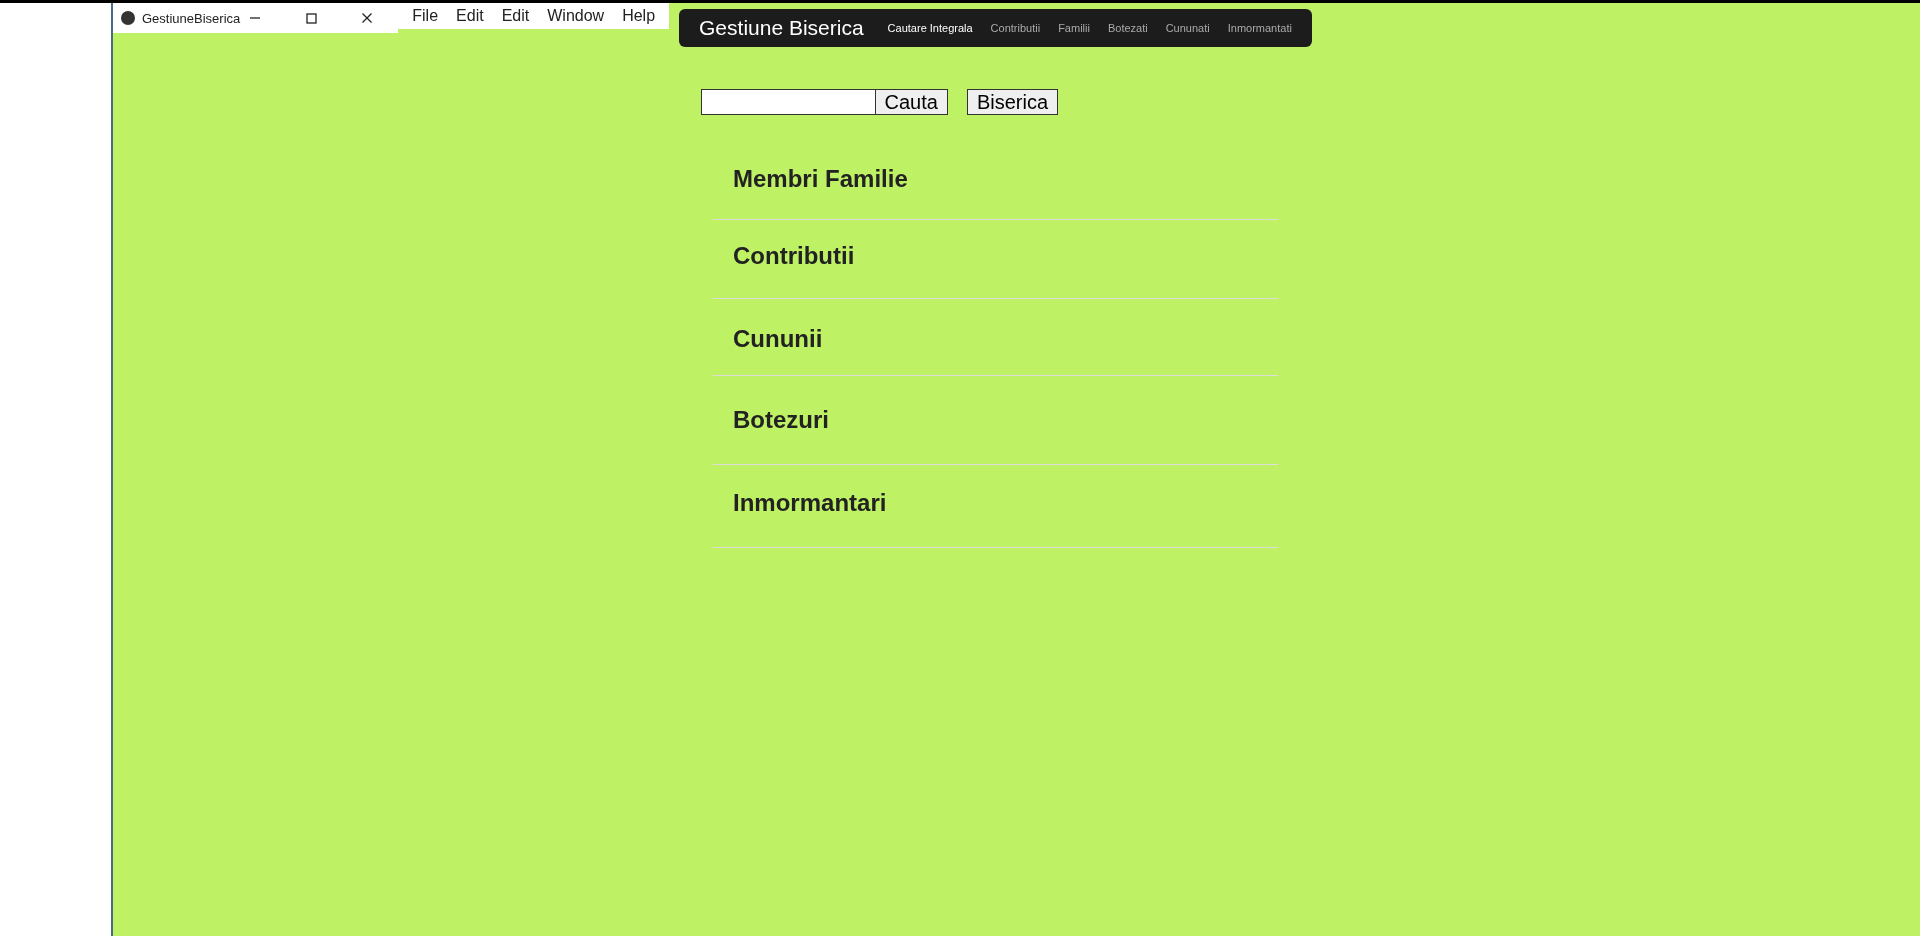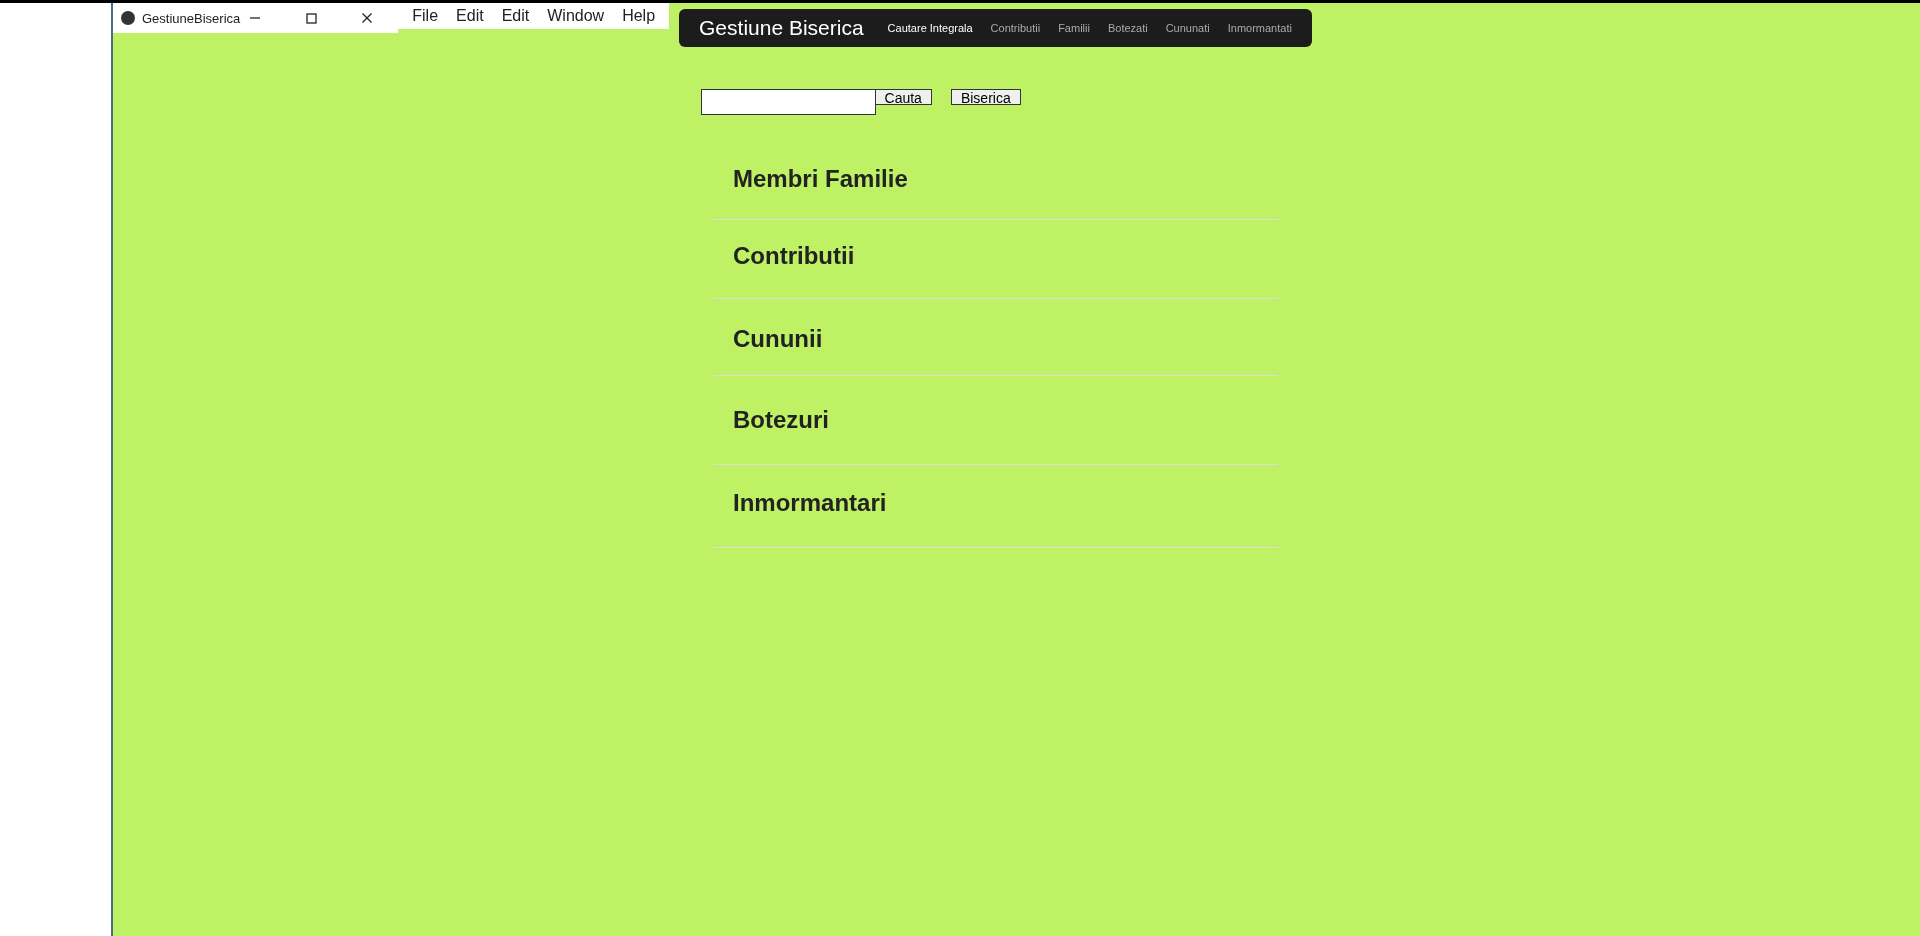--- a/index.html
+++ b/index.html
@@ -121,24 +121,24 @@
     }
     .search-input {
       width: 175px;
       height: 26px;
       border: 1.5px solid #333;
       background: #fff;
       font-size: 14px;
       padding: 0 4px;
     }
     .btn {
-      height: 16px;
+      height: 26px;
       border: 1.5px solid #333;
       background: #efefef;
-      font-size: 14px;
+      font-size: 20px;
       padding: 0 9px;
       cursor: pointer;
       font-family: inherit;
     }
     .btn-search { margin-left: -1.5px; }
     .btn-print { margin-left: 19px; }
     .sections {
       margin-top: 50px;
       padding: 0 34px;
     }

